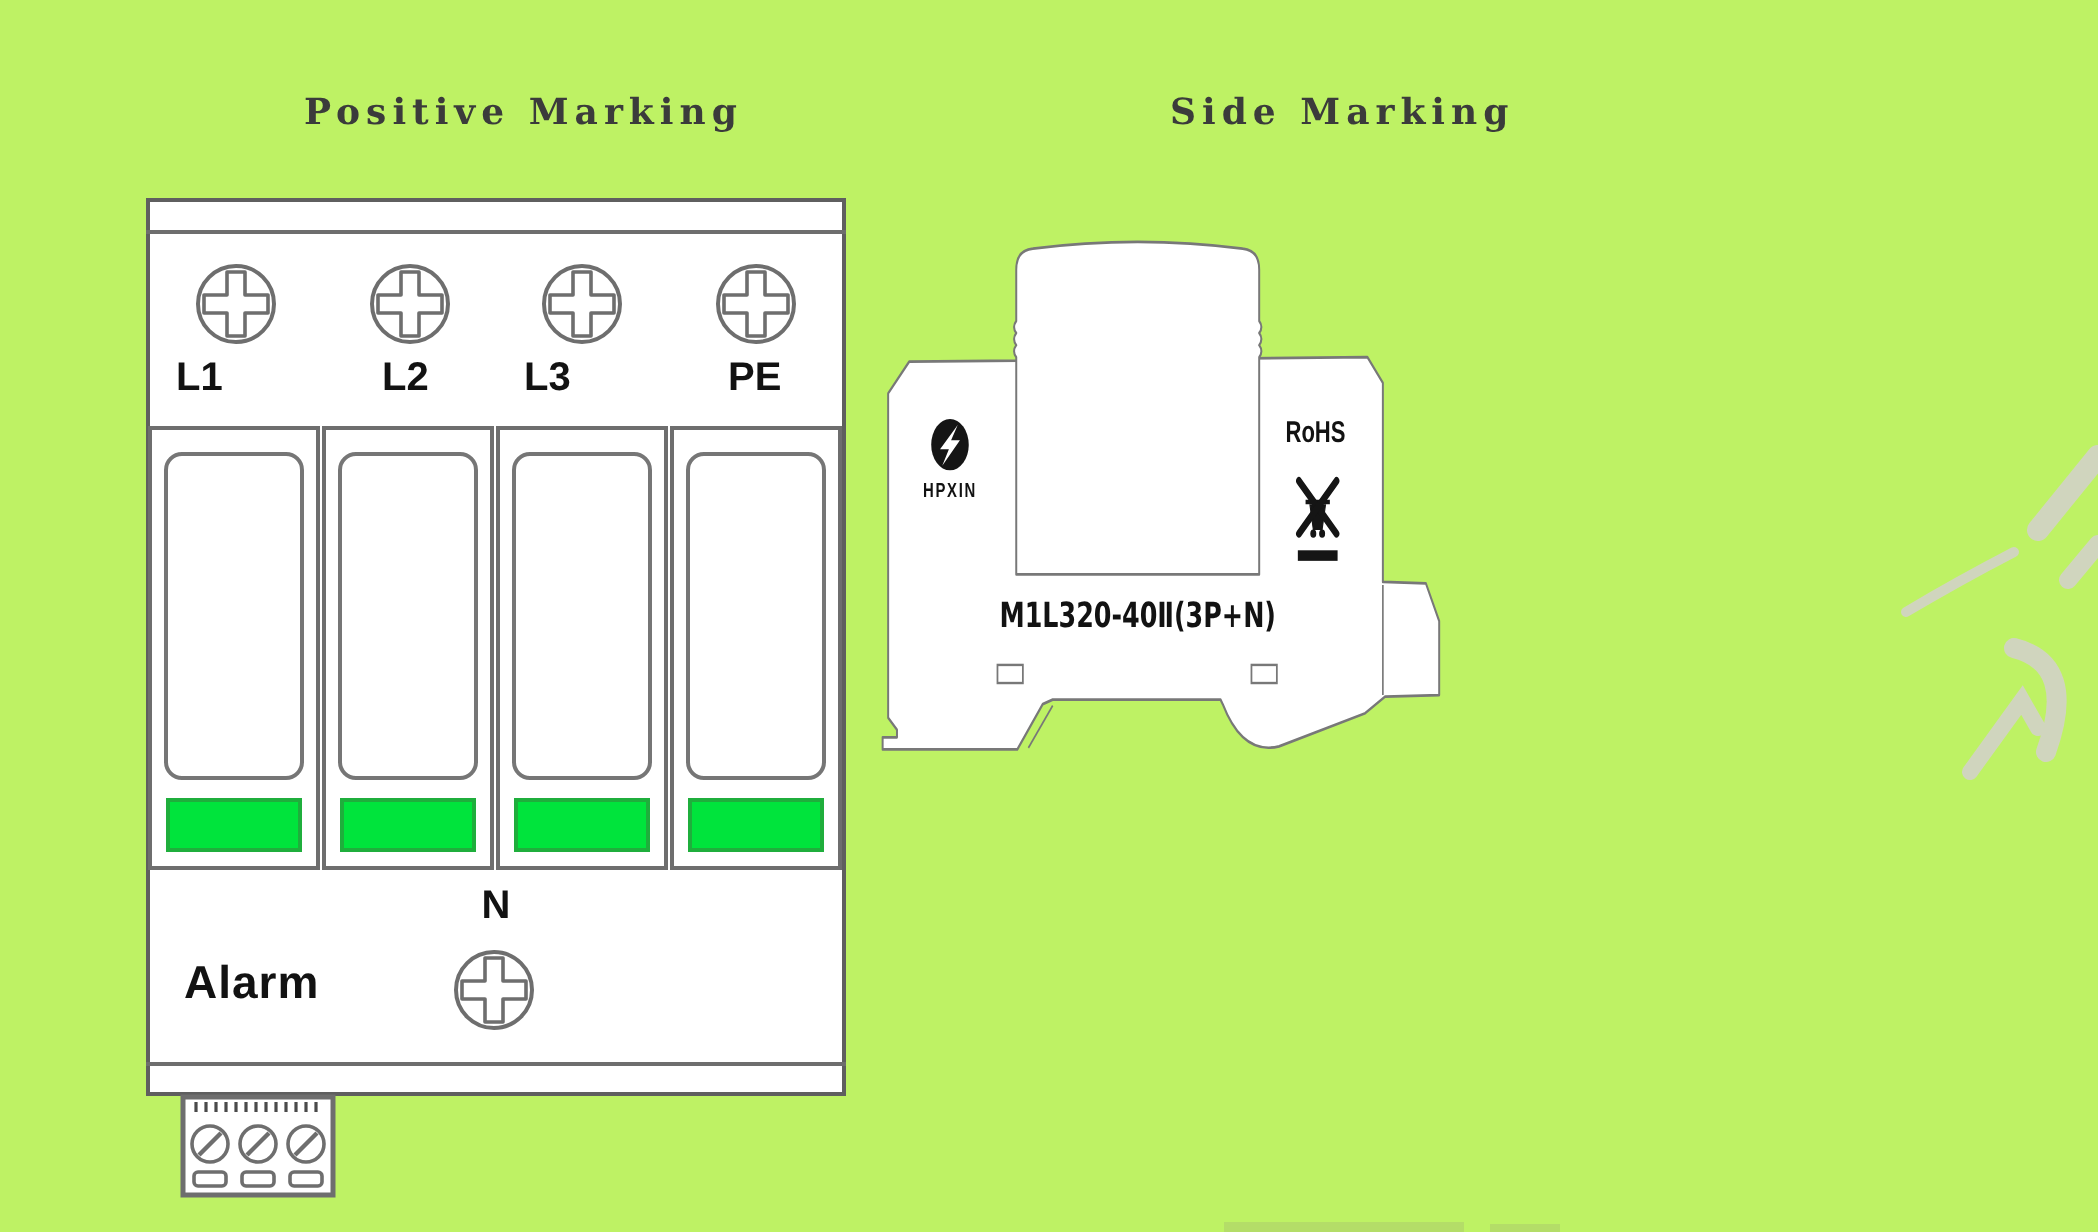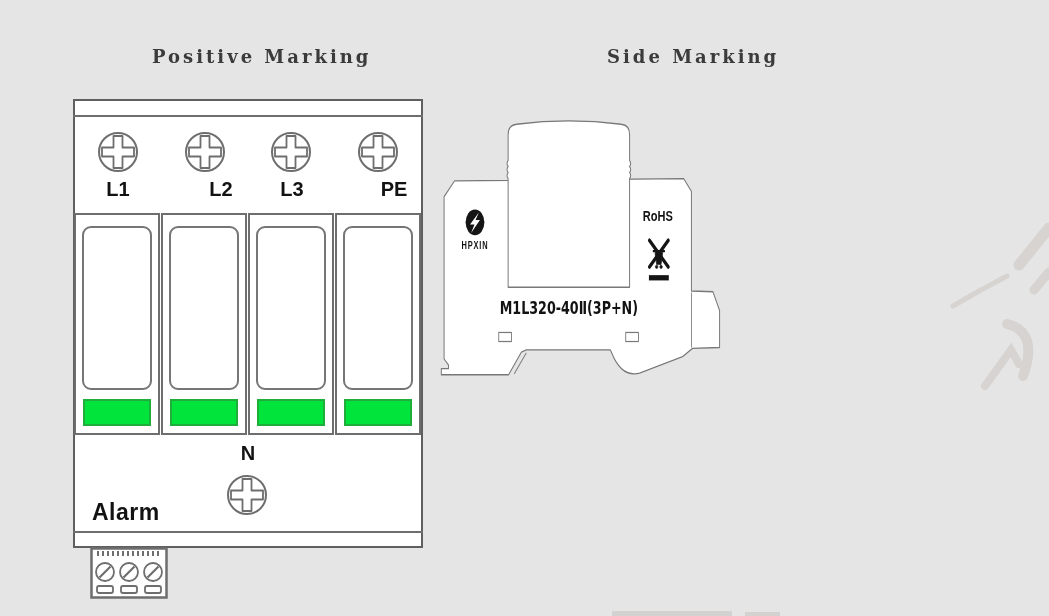--- a/index.html
+++ b/index.html
@@ -1,58 +1,58 @@
 <!DOCTYPE html>
 <html><head>
 <meta charset="utf-8">
 <style>
   html,body{margin:0;padding:0;}
   .canvas{
     position:relative; width:1049px; height:616px;
-    background:#e5e5e5; overflow:hidden;
+    background:#bef264; overflow:hidden;
     font-family:"Liberation Sans", sans-serif;
   }
   .title{
     position:absolute; top:46px; height:24px;
     font-family:"DejaVu Serif", serif; font-weight:600;
     font-size:18px; letter-spacing:3px; color:#3b3b3b; white-space:nowrap;
   }
   .title-left{left:152px;}
-  .title-right{left:607px;}
+  .title-right{left:585px;}
 
   
   .fv-body{
     position:absolute; left:73px; top:99px; width:346px; height:445px;
     border:2px solid #5f5f5f; background:#fff;
   }
   .fv-topline{position:absolute; left:73px; top:115px; width:350px; border-top:2px solid #6e6e6e;}
   .fv-bottomline{position:absolute; left:73px; top:531px; width:350px; border-top:2px solid #6e6e6e;}
   .screw{position:absolute; width:44px; height:44px;}
   .term-label{
-    position:absolute; top:178px; width:60px; text-align:center;
+    position:absolute; top:178px; width:60px; 
     font-weight:bold; font-size:20px; color:#121212;
   }
   .module{
     position:absolute; top:213px; width:86px; height:222px;
     border:2px solid #6e6e6e; background:#fff; box-sizing:border-box;
   }
   .module .window{
     position:absolute; left:6px; top:11px; width:70px; height:164px;
     border:2px solid #767676; border-radius:9px; box-sizing:border-box; background:#fff;
   }
   .module .indicator{
     position:absolute; left:7px; top:184px; width:68px; height:27px;
     background:#00e43c; border:2px solid #1fae3c; box-sizing:border-box;
   }
   .n-label{
     position:absolute; left:213px; top:442px; width:70px; text-align:center;
     font-weight:bold; font-size:20px; color:#121212;
   }
   .alarm-label{
-    position:absolute; left:92px; top:499px;
+    position:absolute; left:92px; top:478px;
     font-weight:bold; font-size:23px; color:#121212; letter-spacing:0.5px;text-align:center;
   }
   .fv-terminal{position:absolute; left:90px; top:547px;}
 
   
   .sv{position:absolute; left:438px; top:116px; z-index:1;}
   .sv text{fill:#121212; font-family:"Liberation Sans", sans-serif;}
   .sv .brand{font-size:13.5px; font-weight:bold; letter-spacing:1.5px;}
   .sv .rohs{font-size:20px; font-weight:bold;}
   .sv .model{font-size:23px; font-weight:bold; font-family:"DejaVu Sans", sans-serif;}

